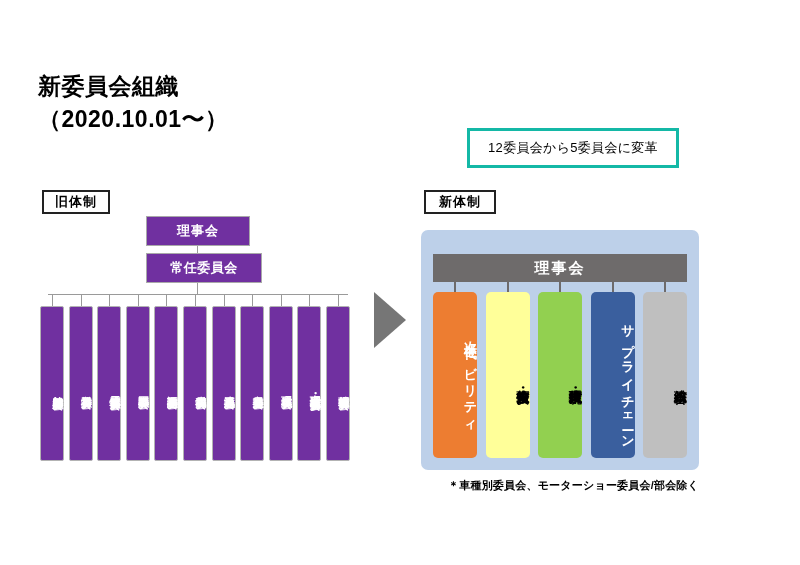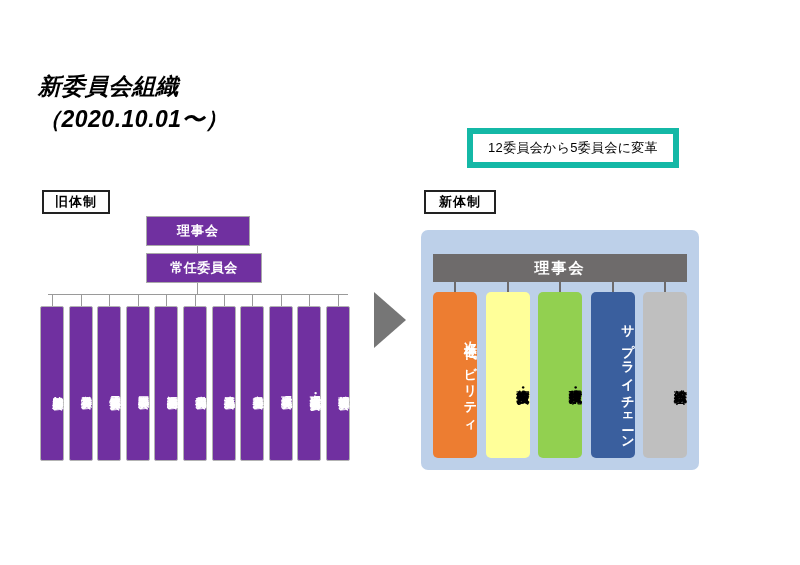--- a/index.html
+++ b/index.html
@@ -23,21 +23,20 @@
   
   #title {
     position: absolute;
     left: 38px;
     top: 70px;
     font-size: 23px;
     font-weight: bold;
     line-height: 1.42;
     letter-spacing: 0.5px;
     white-space: pre-line;
-    font-style: italic;
   }
 
   
   .tag-box {
     position: absolute;
     border: 2px solid #222222;
     background: #ffffff;
     font-size: 13px;
     font-weight: bold;
     letter-spacing: 1px;
@@ -49,21 +48,21 @@
   #tag-old  { left: 42px;  top: 190px; width: 68px; height: 24px; }
   #tag-new  { left: 424px; top: 190px; width: 72px; height: 24px; }
 
   
   #callout {
     position: absolute;
     left: 467px;
     top: 128px;
     width: 212px;
     height: 40px;
-    border: 6px solid #14b8a6;
+    border: 3px solid #14b8a6;
     background: #ffffff;
     box-sizing: border-box;
     display: flex;
     align-items: center;
     justify-content: center;
     font-size: 13px;
     letter-spacing: 0.3px;
   }
 
   
@@ -309,14 +308,15 @@
       <div class="new-drop" style="left: 611.5px;"></div>
       <div class="new-col" style="left: 590.5px; width: 44px; background: rgb(58, 95, 158); color: rgb(255, 255, 255); letter-spacing: 3px;">
         <span>サプライチェーン</span>
       </div>
       <div class="new-drop" style="left: 664px;"></div>
       <div class="new-col" style="left: 643px; width: 44px; background: rgb(191, 191, 191); color: rgb(0, 0, 0); letter-spacing: 0px;">
         <span>総合政策</span>
       </div>
     </div>
 
+  <div id="footnote">＊車種別委員会、モーターショー委員会/部会除く</div>
 
 </div>
 
 </body></html>

